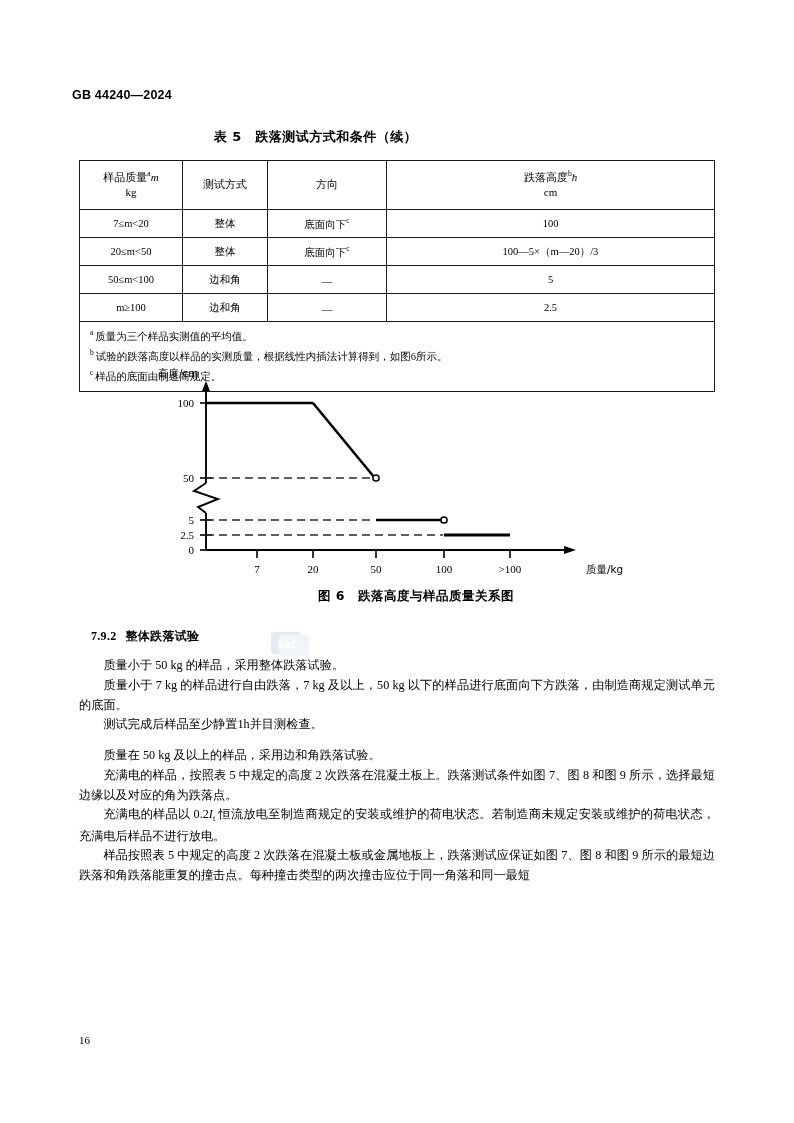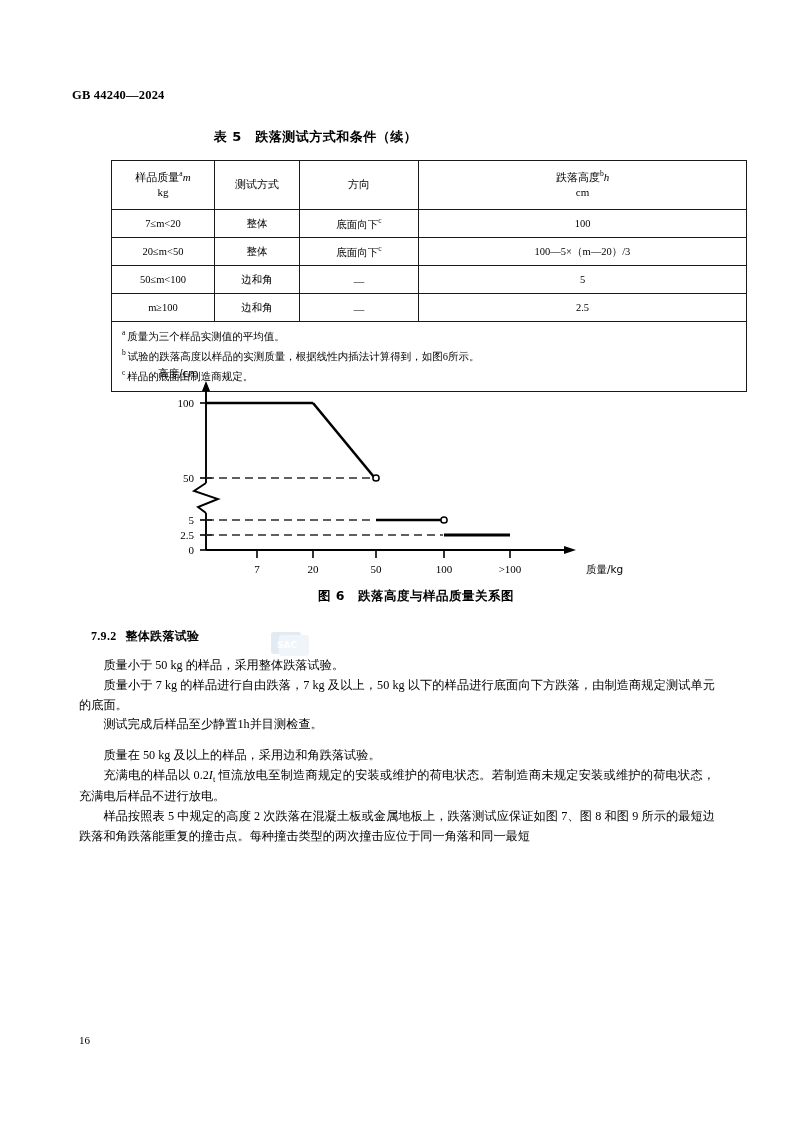--- a/index.html
+++ b/index.html
@@ -19,21 +19,21 @@
     background: #ffffff;
     overflow: hidden;
     box-sizing: border-box;
   }
 
   
   .doc-header {
     position: absolute;
     left: 72px;
     top: 88px;
-    font-family: Liberation Serif, serif;
+    font-family: Liberation Sans, sans-serif;
     font-weight: bold;
     font-size: 12.5px;
     letter-spacing: 0.2px;
   }
 
   
   .table-caption {
     position: absolute;
     left: 0;
     top: 128px;
@@ -44,21 +44,20 @@
     font-family: "DejaVu Sans", sans-serif;
     letter-spacing: 0.5px;
   }
 
   
   .tbl-wrap {
     position: absolute;
     left: 79px;
     top: 160px;
     width: 636px;
-    margin-left: 32px;
   }
   table.t5 {
     border-collapse: collapse;
     width: 100%;
     font-size: 10.5px;
     font-family: "Liberation Serif", "DejaVu Serif", serif;
   }
   table.t5 td, table.t5 th {
     border: 0.8px solid #1a1a1a;
     text-align: center;
@@ -300,20 +299,21 @@
     <h3 class="sec">
       <span class="num">7.9.2</span><span>整体跌落试验</span>
     </h3>
 
     <p class="para first-para">质量小于 50 kg 的样品，采用整体跌落试验。</p>
     <p class="para">质量小于 7 kg 的样品进行自由跌落，7 kg 及以上，50 kg 以下的样品进行底面向下方跌落，由制造商规定测试单元的底面。</p>
     <p class="para">测试完成后样品至少静置1h并目测检查。</p>
 
 
     <p class="para first-para">质量在 50 kg 及以上的样品，采用边和角跌落试验。</p>
+    <p class="para">充满电的样品，按照表 5 中规定的高度 2 次跌落在混凝土板上。跌落测试条件如图 7、图 8 和图 9 所示，选择最短边缘以及对应的角为跌落点。</p>
     <p class="para">充满电的样品以 0.2<i class="ital">I</i><span class="sub">t</span> 恒流放电至制造商规定的安装或维护的荷电状态。若制造商未规定安装或维护的荷电状态，充满电后样品不进行放电。</p>
     <p class="para">样品按照表 5 中规定的高度 2 次跌落在混凝土板或金属地板上，跌落测试应保证如图 7、图 8 和图 9 所示的最短边跌落和角跌落能重复的撞击点。每种撞击类型的两次撞击应位于同一角落和同一最短</p>
 
   </div>
 
   <div class="page-number">16</div>
 
 </div>
 
 </body></html>

